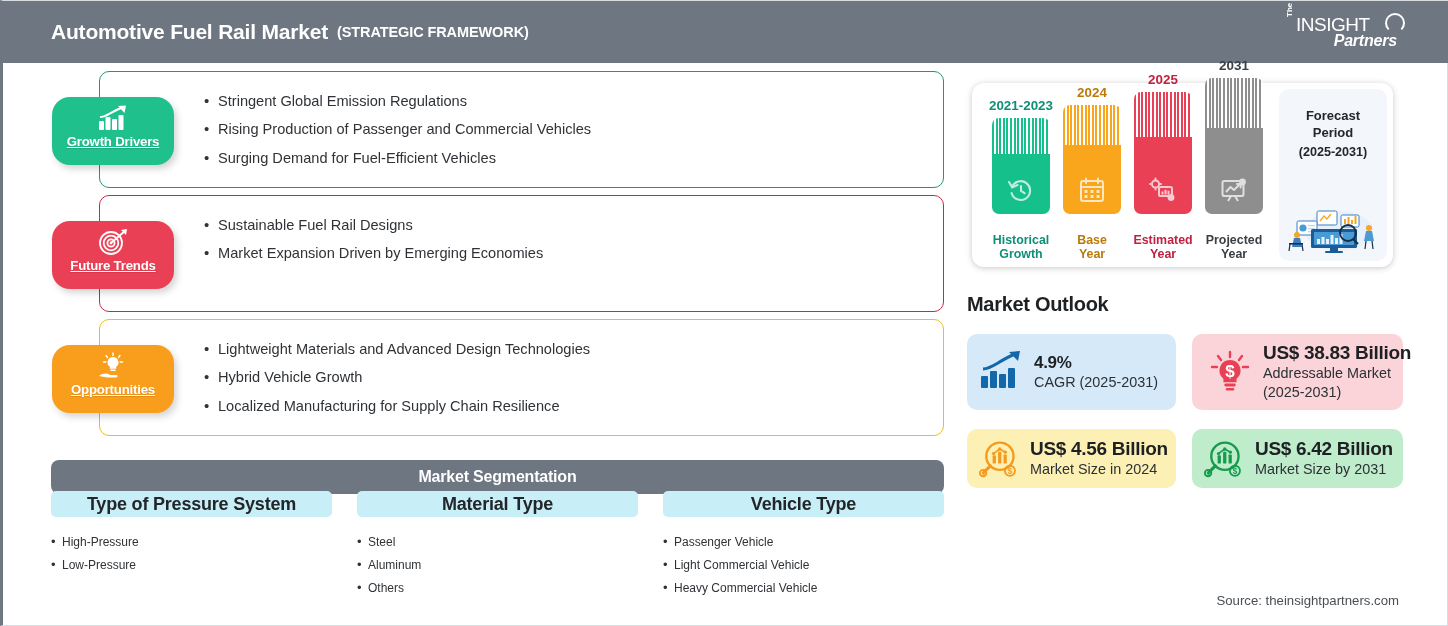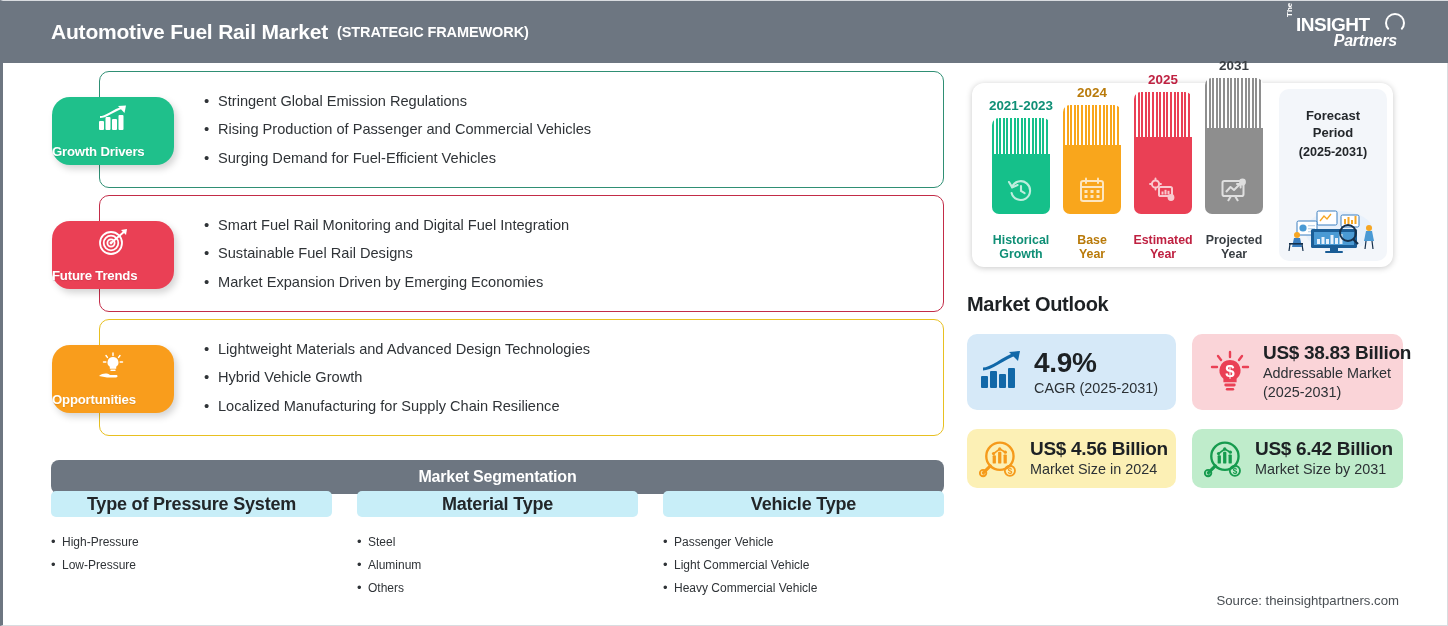--- a/index.html
+++ b/index.html
@@ -45,21 +45,21 @@
   }
   .logo .logo-the {
     position: absolute; left: 0; top: 3px;
     font-size: 8px; font-weight: bold;
     transform: rotate(-90deg); transform-origin: left top;
     letter-spacing: 0px;
     white-space: nowrap;
   }
   .logo .logo-insight {
     position: absolute; left: 11px; top: 0px;
-    font-size: 19px; font-weight: bold;
+    font-size: 19px; font-weight: normal;
     letter-spacing: -0.5px;
     white-space: nowrap;
   }
   .logo .logo-partners {
     position: absolute; right: 8px; top: 18px;
     font-size: 16px; font-weight: bold;
     font-style: italic;
     letter-spacing: -0.2px;
     white-space: nowrap;
   }
@@ -99,24 +99,25 @@
     font-size: 15px;
   }
 
   .badge {
     position: absolute;
     left: -48px;
     width: 122px; height: 68px;
     border-radius: 18px;
     color: #ffffff;
     display: flex; flex-direction: column;
-    justify-content: flex-end;
-    padding-bottom: 6px;
+    align-items: center; justify-content: flex-end;
+    padding-bottom: 16px;
     box-shadow: 3px 4px 7px rgba(0,0,0,0.17);
     z-index: 5;
+    text-decoration: underline;
   }
   .badge-label {
     font-size: 13.2px; font-weight: bold;
     letter-spacing: -0.2px;
     white-space: nowrap;
     text-shadow: 0 1px 1px rgba(0,0,0,0.10);
   }
   .badge-icon {
     position: absolute; top: 7px; left: 50%;
     transform: translateX(-50%);
@@ -246,21 +247,21 @@
     display: flex; align-items: center;
   }
   .card-icon { flex: 0 0 auto; }
   .card-text { display: flex; flex-direction: column; }
   .card-value {
     font-size: 19px; font-weight: bold;
     color: #1d2124;
     letter-spacing: -0.3px;
     white-space: nowrap;
   }
-  .card-value.big { font-size: 28px; }
+  .card-value.big { font-size: 17px; }
   .card-label {
     font-size: 14.4px;
     color: #2c3135;
     white-space: nowrap;
     line-height: 19px;
   }
 </style>
 </head>
 <body>
 
@@ -306,21 +307,20 @@
                 <circle cx="14" cy="15" r="7.3"></circle>
                 <circle cx="14" cy="15" r="3.6"></circle>
               </g>
      <circle cx="14" cy="15" r="1.4" fill="#fff"></circle>
      <line x1="14" y1="15" x2="28" y2="3" stroke="#fff" stroke-width="1.9"></line>
      <path d="M24 2 L30 1 L29 7 Z" fill="#fff"></path>
             </svg></span>
           <span class="badge-label">Future Trends</span>
         </div>
         <ul class="pillar-body">
-          <li>Smart Fuel Rail Monitoring and Digital Fuel Integration</li>
           <li>Sustainable Fuel Rail Designs</li>
           <li>Market Expansion Driven by Emerging Economies</li>
         </ul>
       </div>
       <div class="pillar" style="top: 318px; height: 117px; border: 1.3px solid rgb(232, 192, 33);">
         <div class="badge" style="background: rgb(249, 157, 28); top: 24.5px;">
           <span class="badge-icon"><svg viewBox="0 0 32 28">
      <g stroke="#fff" stroke-width="1.5" stroke-linecap="round">
        <line x1="16" y1="1" x2="16" y2="3.5"></line>
                 <line x1="9" y1="3.5" x2="10.4" y2="5.4"></line>

